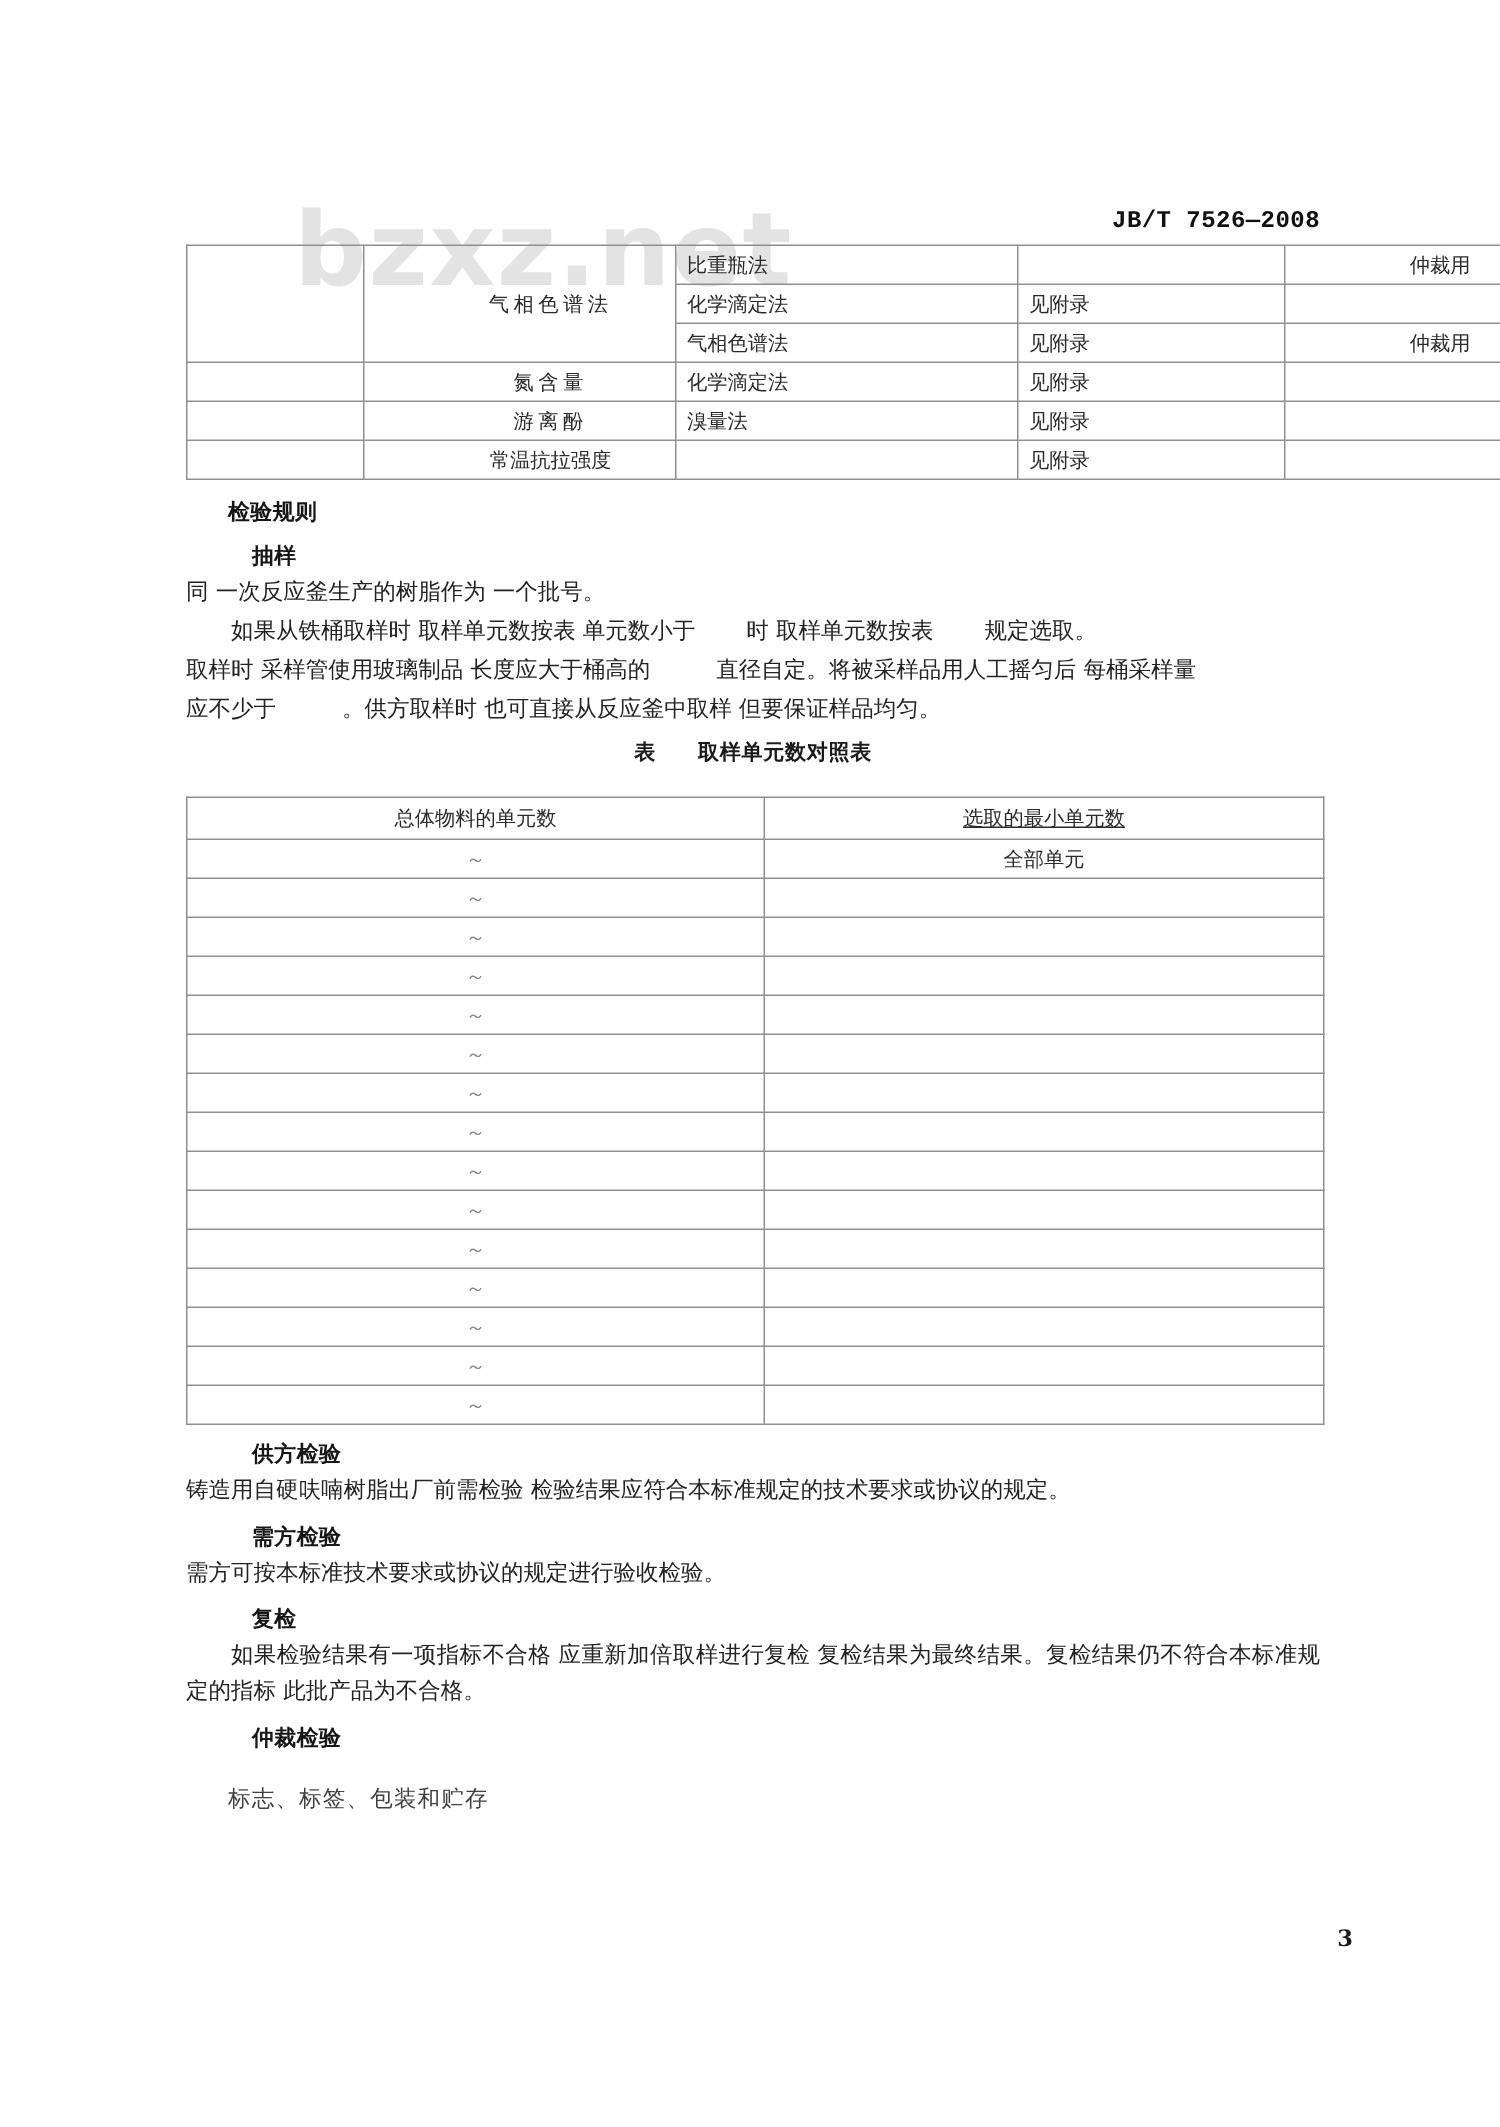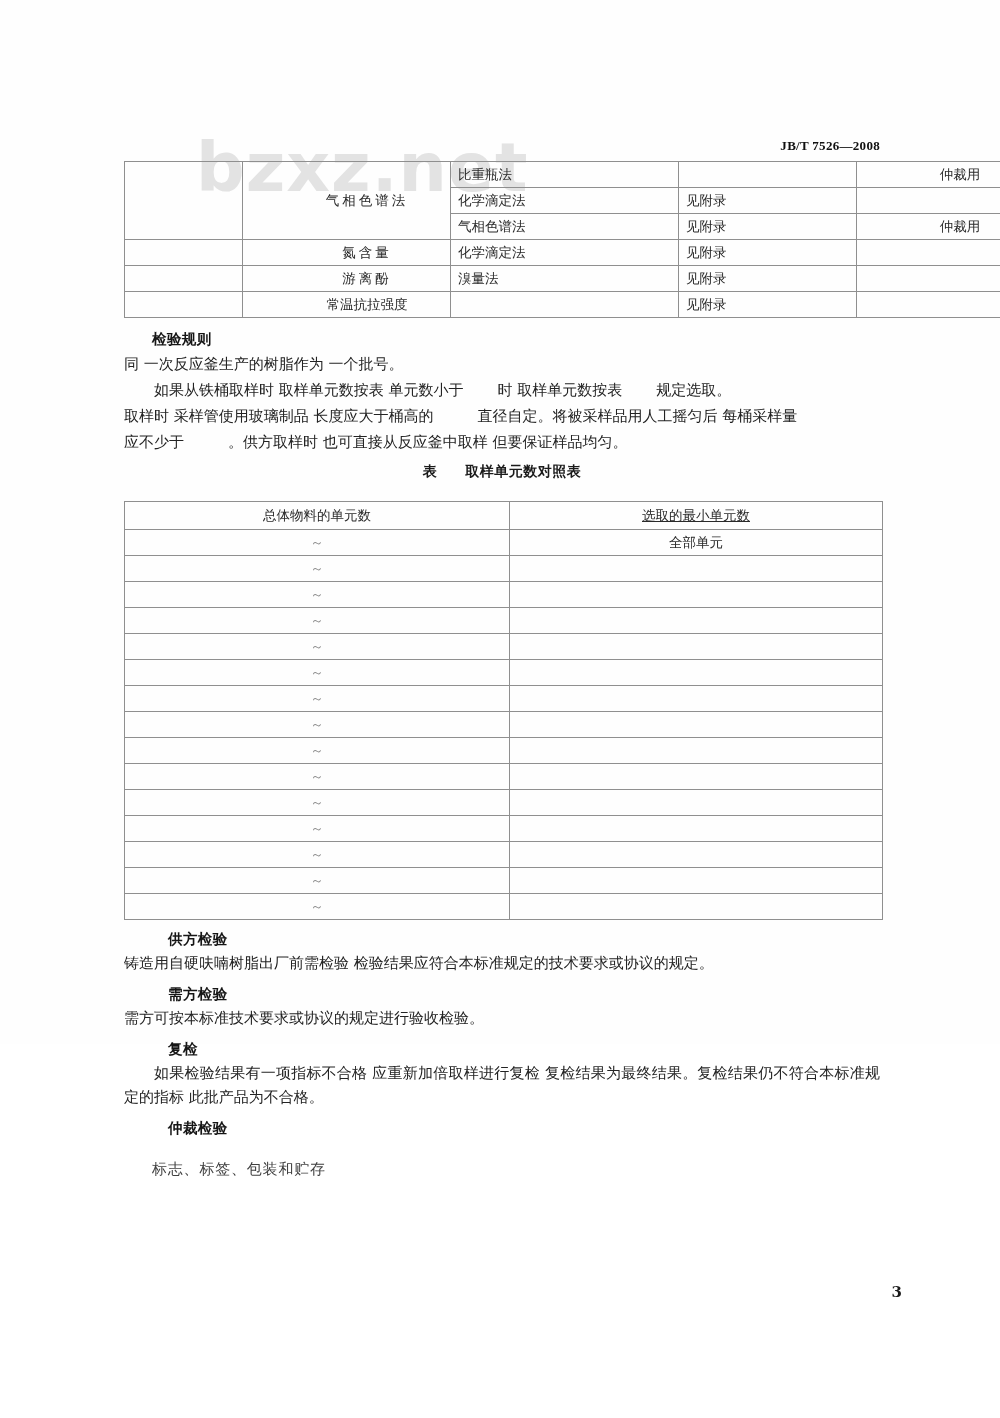--- a/index.html
+++ b/index.html
@@ -45,23 +45,23 @@
     position: absolute;
     left: 124px;
     top: 138px;
     width: 756px;
     z-index: 2;
   }
 
   
   .doc-header {
     text-align: right;
-    font-family: Liberation Serif, serif;
-    font-weight: 700;
-    font-size: 13px;
+    font-family: Liberation Mono, monospace;
+    font-weight: 700;
+    font-size: 16px;
     letter-spacing: 0.3px;
     color: #111;
     margin-bottom: 7px;
   }
 
   
   table {
     border-collapse: collapse;
     width: 756px;
     table-layout: fixed;
@@ -220,20 +220,21 @@
           <td class="c-item" style="letter-spacing:0">常温抗拉强度</td>
           <td class="c-meth"></td>
           <td class="c-ref">见附录</td>
           <td class="c-arb"></td>
         </tr>
       </tbody>
     </table>
 
     <div class="h1c">检验规则</div>
 
+    <div class="h2c">抽样</div>
 
     <div class="para">同 一次反应釜生产的树脂作为 一个批号。</div>
 
 
     <div class="para indent">
       <span>如果从铁桶取样时 取样单元数按表 单元数小于</span><span class="gap-s"></span><span>时 取样单元数按表</span><span class="gap-s"></span><span>规定选取。</span>
     </div>
     <div class="para">
       <span>取样时 采样管使用玻璃制品 长度应大于桶高的</span><span class="gap-m"></span><span>直径自定。将被采样品用人工摇匀后 每桶采样量</span>
     </div>

